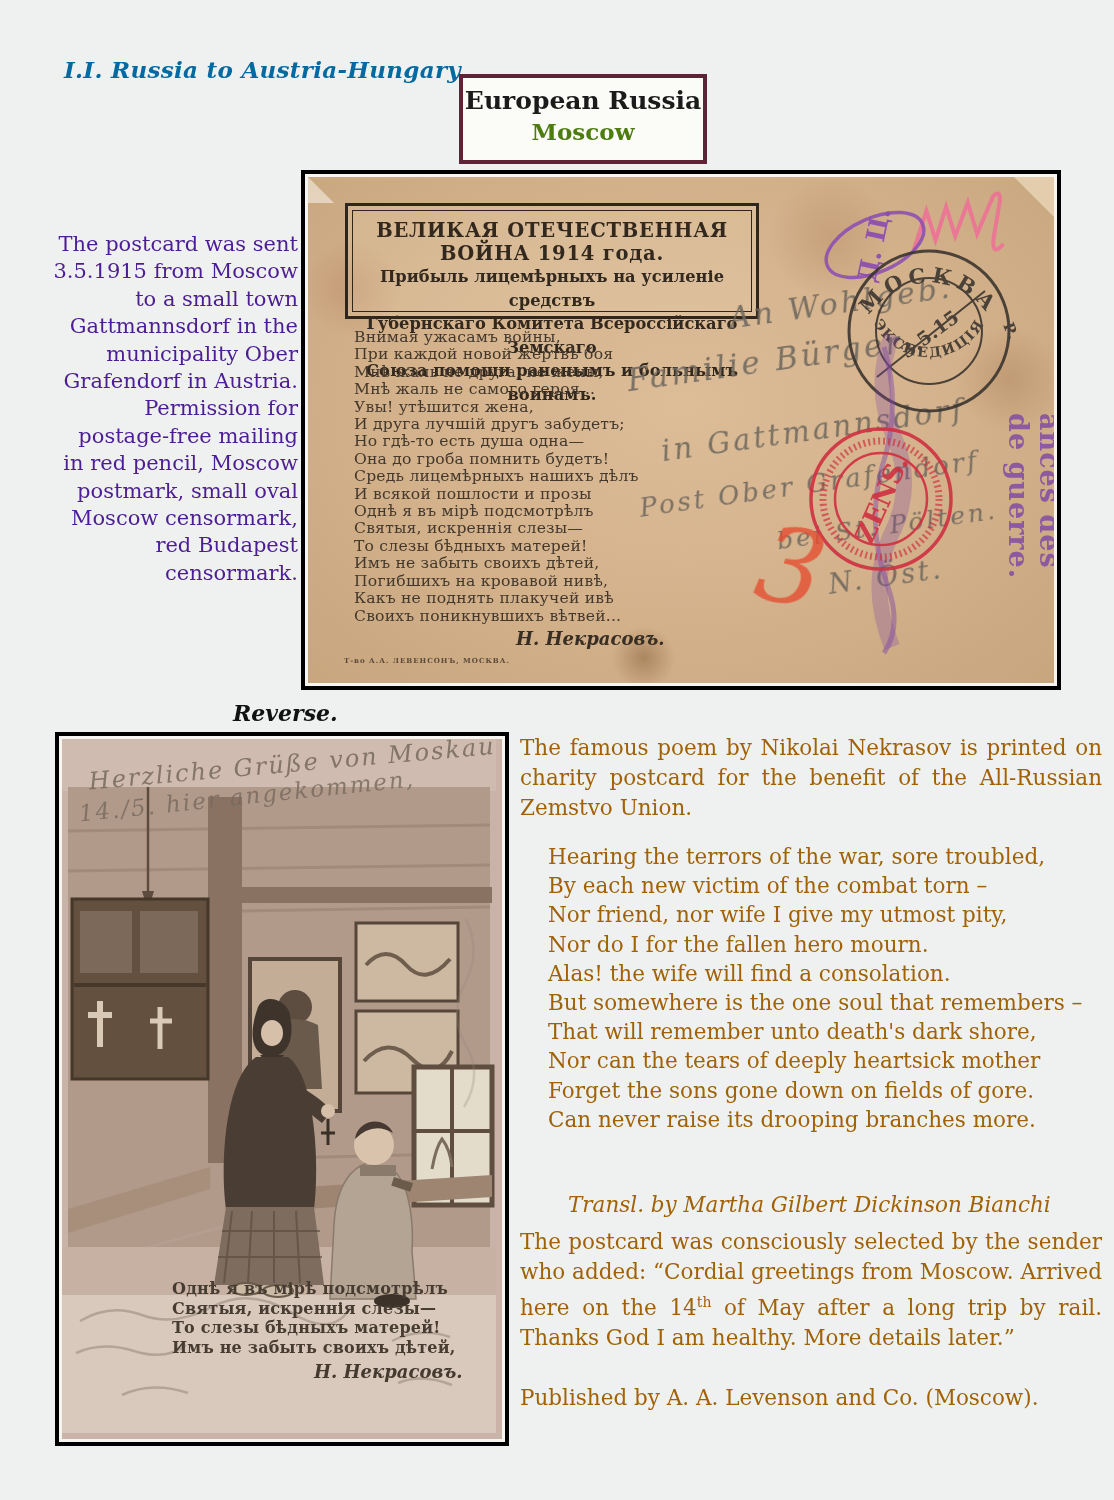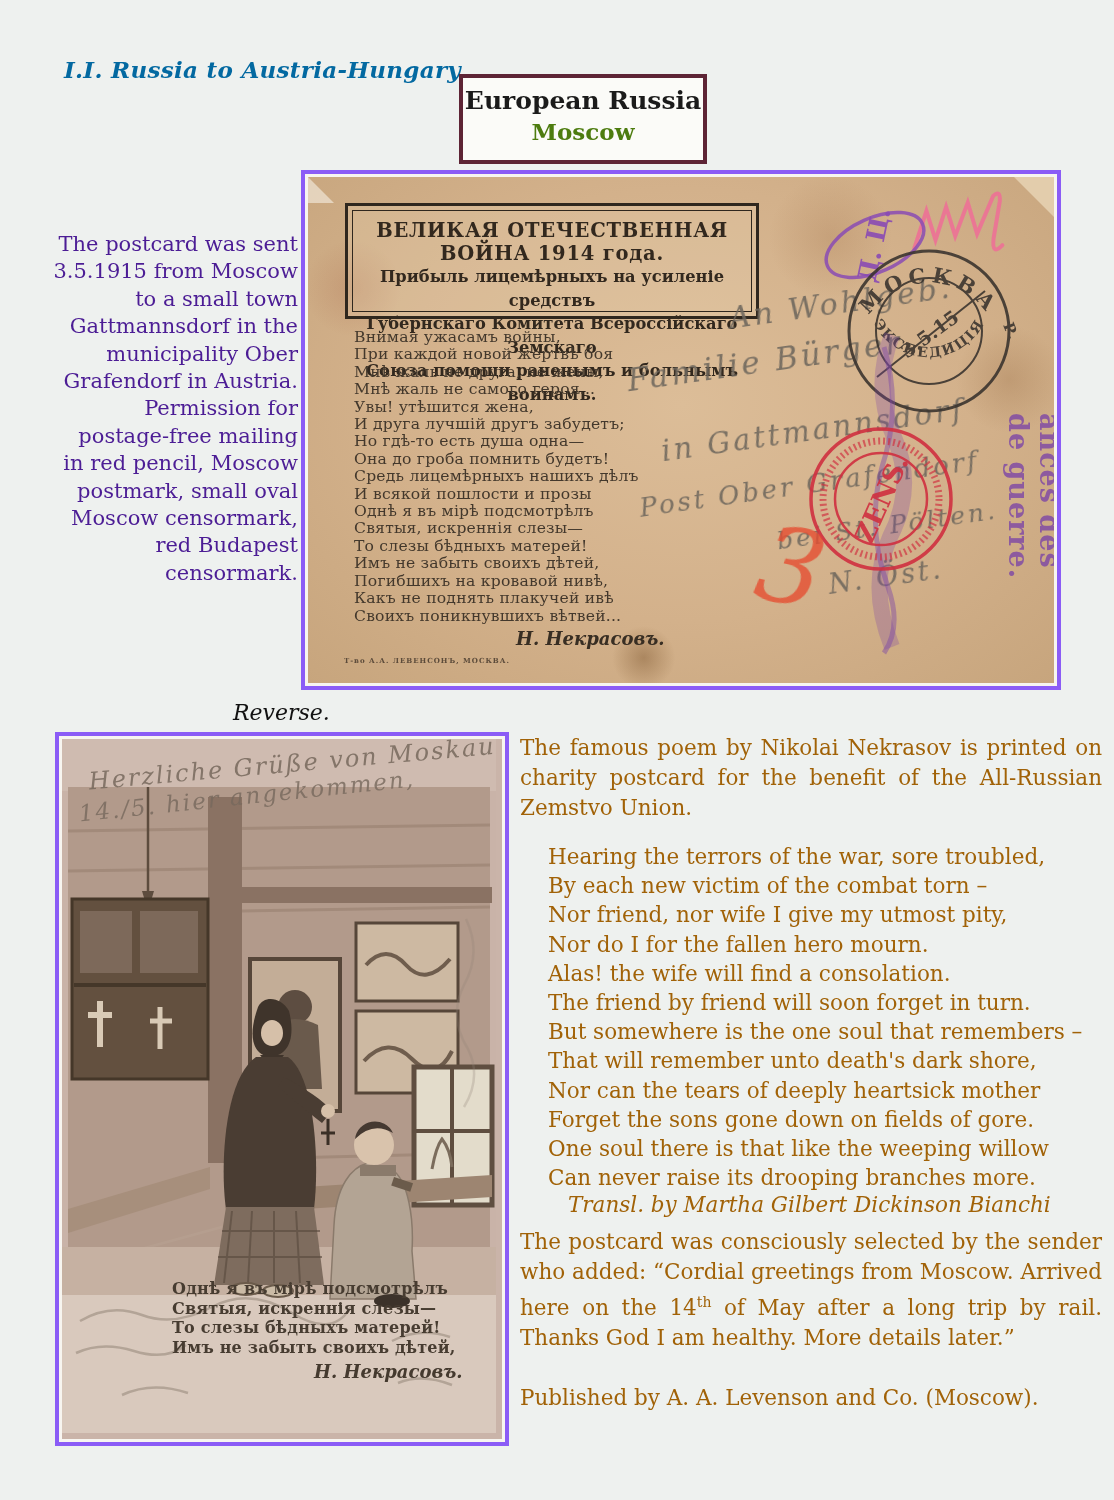--- a/index.html
+++ b/index.html
@@ -13,21 +13,21 @@
   .title-box{left:459px;top:74px;width:240px;height:74px;border:4px solid #5d2435;
              background:#fbfbf8;text-align:center;padding-top:8px;}
   .title-box .t1{font-size:25px;font-weight:bold;color:#1b1b1b;}
   .title-box .t2{font-size:23px;font-weight:bold;color:#4d7c0f;margin-top:3px;}
 
   
   .left-caption{left:52px;top:231px;width:246px;text-align:right;font-size:21px;
                 line-height:27.4px;color:#4c1d95;}
 
   
-  .mount{border:4px solid #8b5cf6;background:#f7f5f0;padding:3px;}
+  .mount{border:4px solid #000000;background:#f7f5f0;padding:3px;}
   .front-frame{left:301px;top:170px;width:746px;height:506px;}
   .rev-frame{left:55px;top:732px;width:440px;height:700px;}
 
   .front-card{position:relative;width:100%;height:100%;overflow:hidden;
     background:
       radial-gradient(circle at 45% 95%, rgba(115,75,35,.40), rgba(115,75,35,0) 5%),
       radial-gradient(circle at 94% 40%, rgba(140,95,55,.25), rgba(140,95,55,0) 7%),
       radial-gradient(circle at 6% 22%, rgba(150,70,45,.18), rgba(150,70,45,0) 6%),
       radial-gradient(circle at 70% 12%, rgba(150,100,60,.22), rgba(150,100,60,0) 9%),
       radial-gradient(ellipse at 50% 45%, #dcbd98 0%, #d3b18b 55%, #c7a57d 100%);}
@@ -67,21 +67,21 @@
   
   .rev-card{position:relative;width:100%;height:100%;overflow:hidden;background:#cab4a9;}
   .rev-hw1{left:26px;top:8px;transform:rotate(-5deg);font-size:24px;font-style:italic;
            color:#77695d;letter-spacing:2px;opacity:.85;white-space:nowrap;}
   .rev-hw2{left:16px;top:44px;transform:rotate(-6deg);font-size:23px;font-style:italic;
            color:#77695d;letter-spacing:2px;opacity:.8;white-space:nowrap;}
   .rev-print{left:110px;top:540px;font-size:16px;line-height:19.5px;font-weight:bold;
              color:#473c31;letter-spacing:.2px;}
   .rev-sign{left:252px;top:622px;font-size:18px;font-weight:bold;font-style:italic;color:#453a2f;}
 
-  .reverse-label{left:233px;top:700px;font-size:22px;font-weight:normal;font-style:italic;color:#111;}
+  .reverse-label{left:233px;top:700px;font-size:22px;font-weight:bold;font-style:italic;color:#111;}
 
   
   .rc{color:#a16207;}
   .rc-p1{left:520px;top:733px;width:582px;font-size:21.5px;line-height:30px;text-align:justify;}
   .rc-poem{left:548px;top:842px;font-size:21.5px;line-height:29.2px;}
   .rc-transl{left:568px;top:1192px;font-size:21.5px;font-style:italic;}
   .rc-p2{left:520px;top:1227px;width:582px;font-size:21.5px;line-height:30px;text-align:justify;}
   .rc-pub{left:520px;top:1385px;font-size:21.5px;}
   sup{font-size:14px;}
 </style>
@@ -297,26 +297,24 @@
   </div>
 
   <div class="abs rc rc-p1">The famous poem by Nikolai Nekrasov is printed on charity postcard for the benefit of the All-Russian Zemstvo Union.</div>
 
   <div class="abs rc rc-poem">
     <div>Hearing the terrors of the war, sore troubled,</div>
     <div>By each new victim of the combat torn –</div>
     <div>Nor friend, nor wife I give my utmost pity,</div>
     <div>Nor do I for the fallen hero mourn.</div>
     <div>Alas! the wife will find a consolation.</div>
-    <div>The friend by friend will soon forget in turn.</div>
     <div>But somewhere is the one soul that remembers –</div>
     <div>That will remember unto death's dark shore,</div>
     <div>Nor can the tears of deeply heartsick mother</div>
     <div>Forget the sons gone down on fields of gore.</div>
-    <div>One soul there is that like the weeping willow</div>
     <div>Can never raise its drooping branches more.</div>
   </div>
 
   <div class="abs rc rc-transl">Transl. by Martha Gilbert Dickinson Bianchi</div>
 
   <div class="abs rc rc-p2"><span>The postcard was consciously selected by the sender who added: “Cordial greetings from Moscow. Arrived here on the 14</span><sup>th</sup><span> of May after a long trip by rail. Thanks God I am healthy. More details later.”</span></div>
 
   <div class="abs rc rc-pub">Published by A. A. Levenson and Co. (Moscow).</div>
 
 </div>

